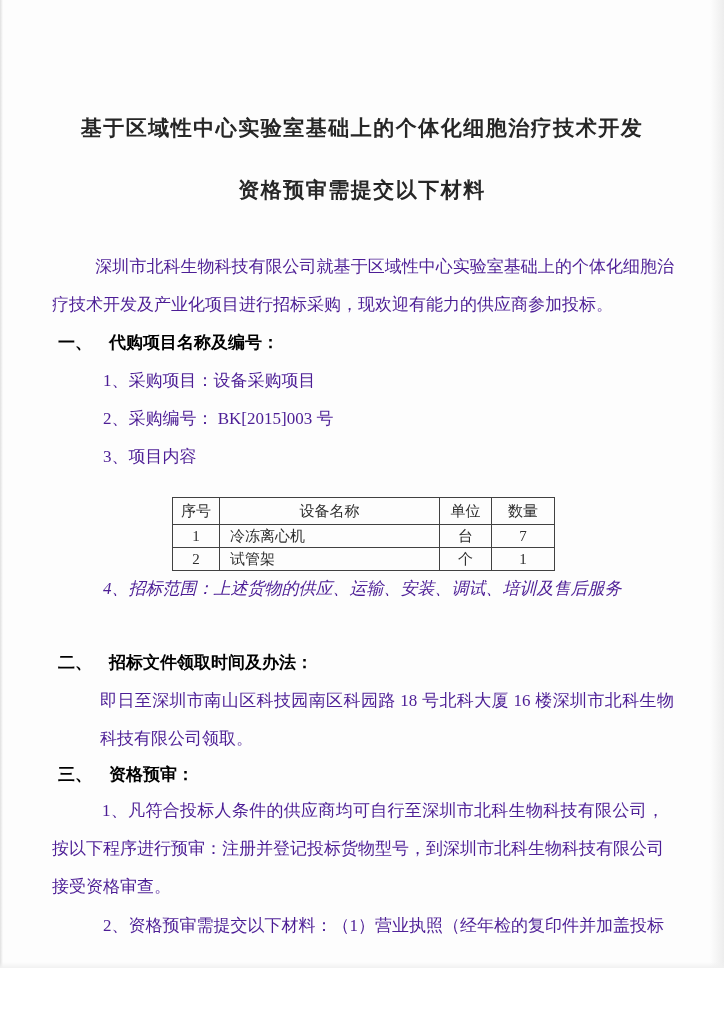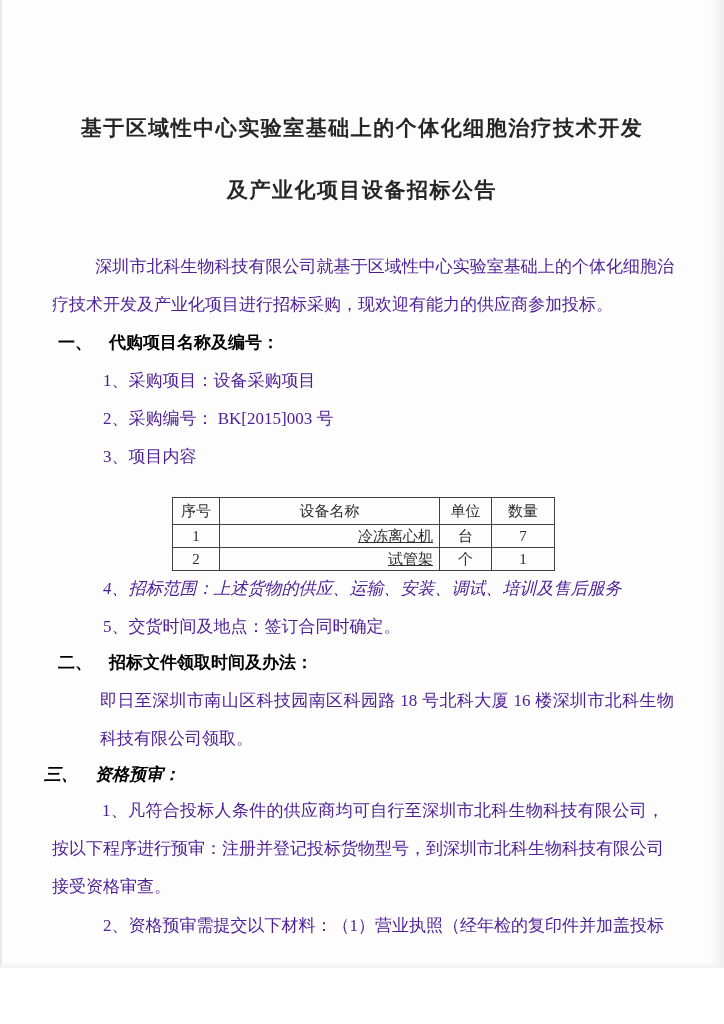--- a/index.html
+++ b/index.html
@@ -71,21 +71,21 @@
     color: #000000;
     line-height: 38px;
     white-space: nowrap;
   }
   .sec-heading .sec-no {
     display: inline-block;
     margin-right: 17px;
   }
   .sec1 { left: 58px; top: 324px; }
   .sec2 { left: 58px; top: 644px; }
-  .sec3 { left: 44px; top: 756px; font-style: italic; }
+  .sec3 { left: 58px; top: 756px; }
 
   .list-item { white-space: nowrap; text-align: right; }
   .li-1 { left: 103px; top: 362px; }
   .li-2 { left: 103px; top: 400px; }
   .li-3 { left: 103px; top: 438px; }
   .li-4 { left: 103px; top: 570px; font-style: italic; }
   .li-5 { left: 103px; top: 608px; }
 
   table.equip {
     position: absolute;
@@ -99,21 +99,21 @@
   table.equip th, table.equip td {
     border: 1.5px solid #414141;
     padding: 0 6px;
     text-align: center;
     height: 22px;
     line-height: 22px;
     font-weight: normal;
     overflow: hidden;
   }
   table.equip th { height: 26px; line-height: 26px; }
-  table.equip td.name-cell { text-align: right; padding-left: 10px; text-decoration: underline; }
+  table.equip td.name-cell { text-align: left; padding-left: 10px; }
   .col-no   { width: 47px; }
   .col-name { width: 220px; }
   .col-unit { width: 52px; }
   .col-qty  { width: 63px; }
 
   .sec2-body {
     left: 52px; right: 50px;
     top: 682px;
     padding-left: 48px;
     text-align: justify;
@@ -133,21 +133,21 @@
 </style>
 </head>
 <body>
 
 <div class="page">
   <div class="scan-edge-left"></div>
   <div class="scan-edge-right"></div>
   <div class="scan-edge-bottom"></div>
 
   <div class="abs title title-1">基于区域性中心实验室基础上的个体化细胞治疗技术开发</div>
-  <div class="abs title title-2">及产业化项目设备招标公告</div>
+  <div class="abs title title-2">资格预审需提交以下材料</div>
 
   <div class="abs body-text intro">深圳市北科生物科技有限公司就基于区域性中心实验室基础上的个体化细胞治疗技术开发及产业化项目进行招标采购，现欢迎有能力的供应商参加投标。</div>
 
   <div class="abs sec-heading sec1">
     <span class="sec-no">一、</span><span>代购项目名称及编号：</span>
   </div>
 
   <div class="abs body-text list-item li-1">1、采购项目：设备采购项目</div>
   <div class="abs body-text list-item li-2">2、采购编号： BK[2015]003 号</div>
   <div class="abs body-text list-item li-3">3、项目内容</div>
@@ -177,21 +177,20 @@
       <tr>
         <td>2</td>
         <td class="name-cell">试管架</td>
         <td>个</td>
         <td>1</td>
       </tr>
     </tbody>
   </table>
 
   <div class="abs body-text list-item li-4">4、招标范围：上述货物的供应、运输、安装、调试、培训及售后服务</div>
-  <div class="abs body-text list-item li-5">5、交货时间及地点：签订合同时确定。</div>
 
   <div class="abs sec-heading sec2">
     <span class="sec-no">二、</span><span>招标文件领取时间及办法：</span>
   </div>
 
   <div class="abs body-text sec2-body">即日至深圳市南山区科技园南区科园路 18 号北科大厦 16 楼深圳市北科生物科技有限公司领取。</div>
 
   <div class="abs sec-heading sec3">
     <span class="sec-no">三、</span><span>资格预审：</span>
   </div>

